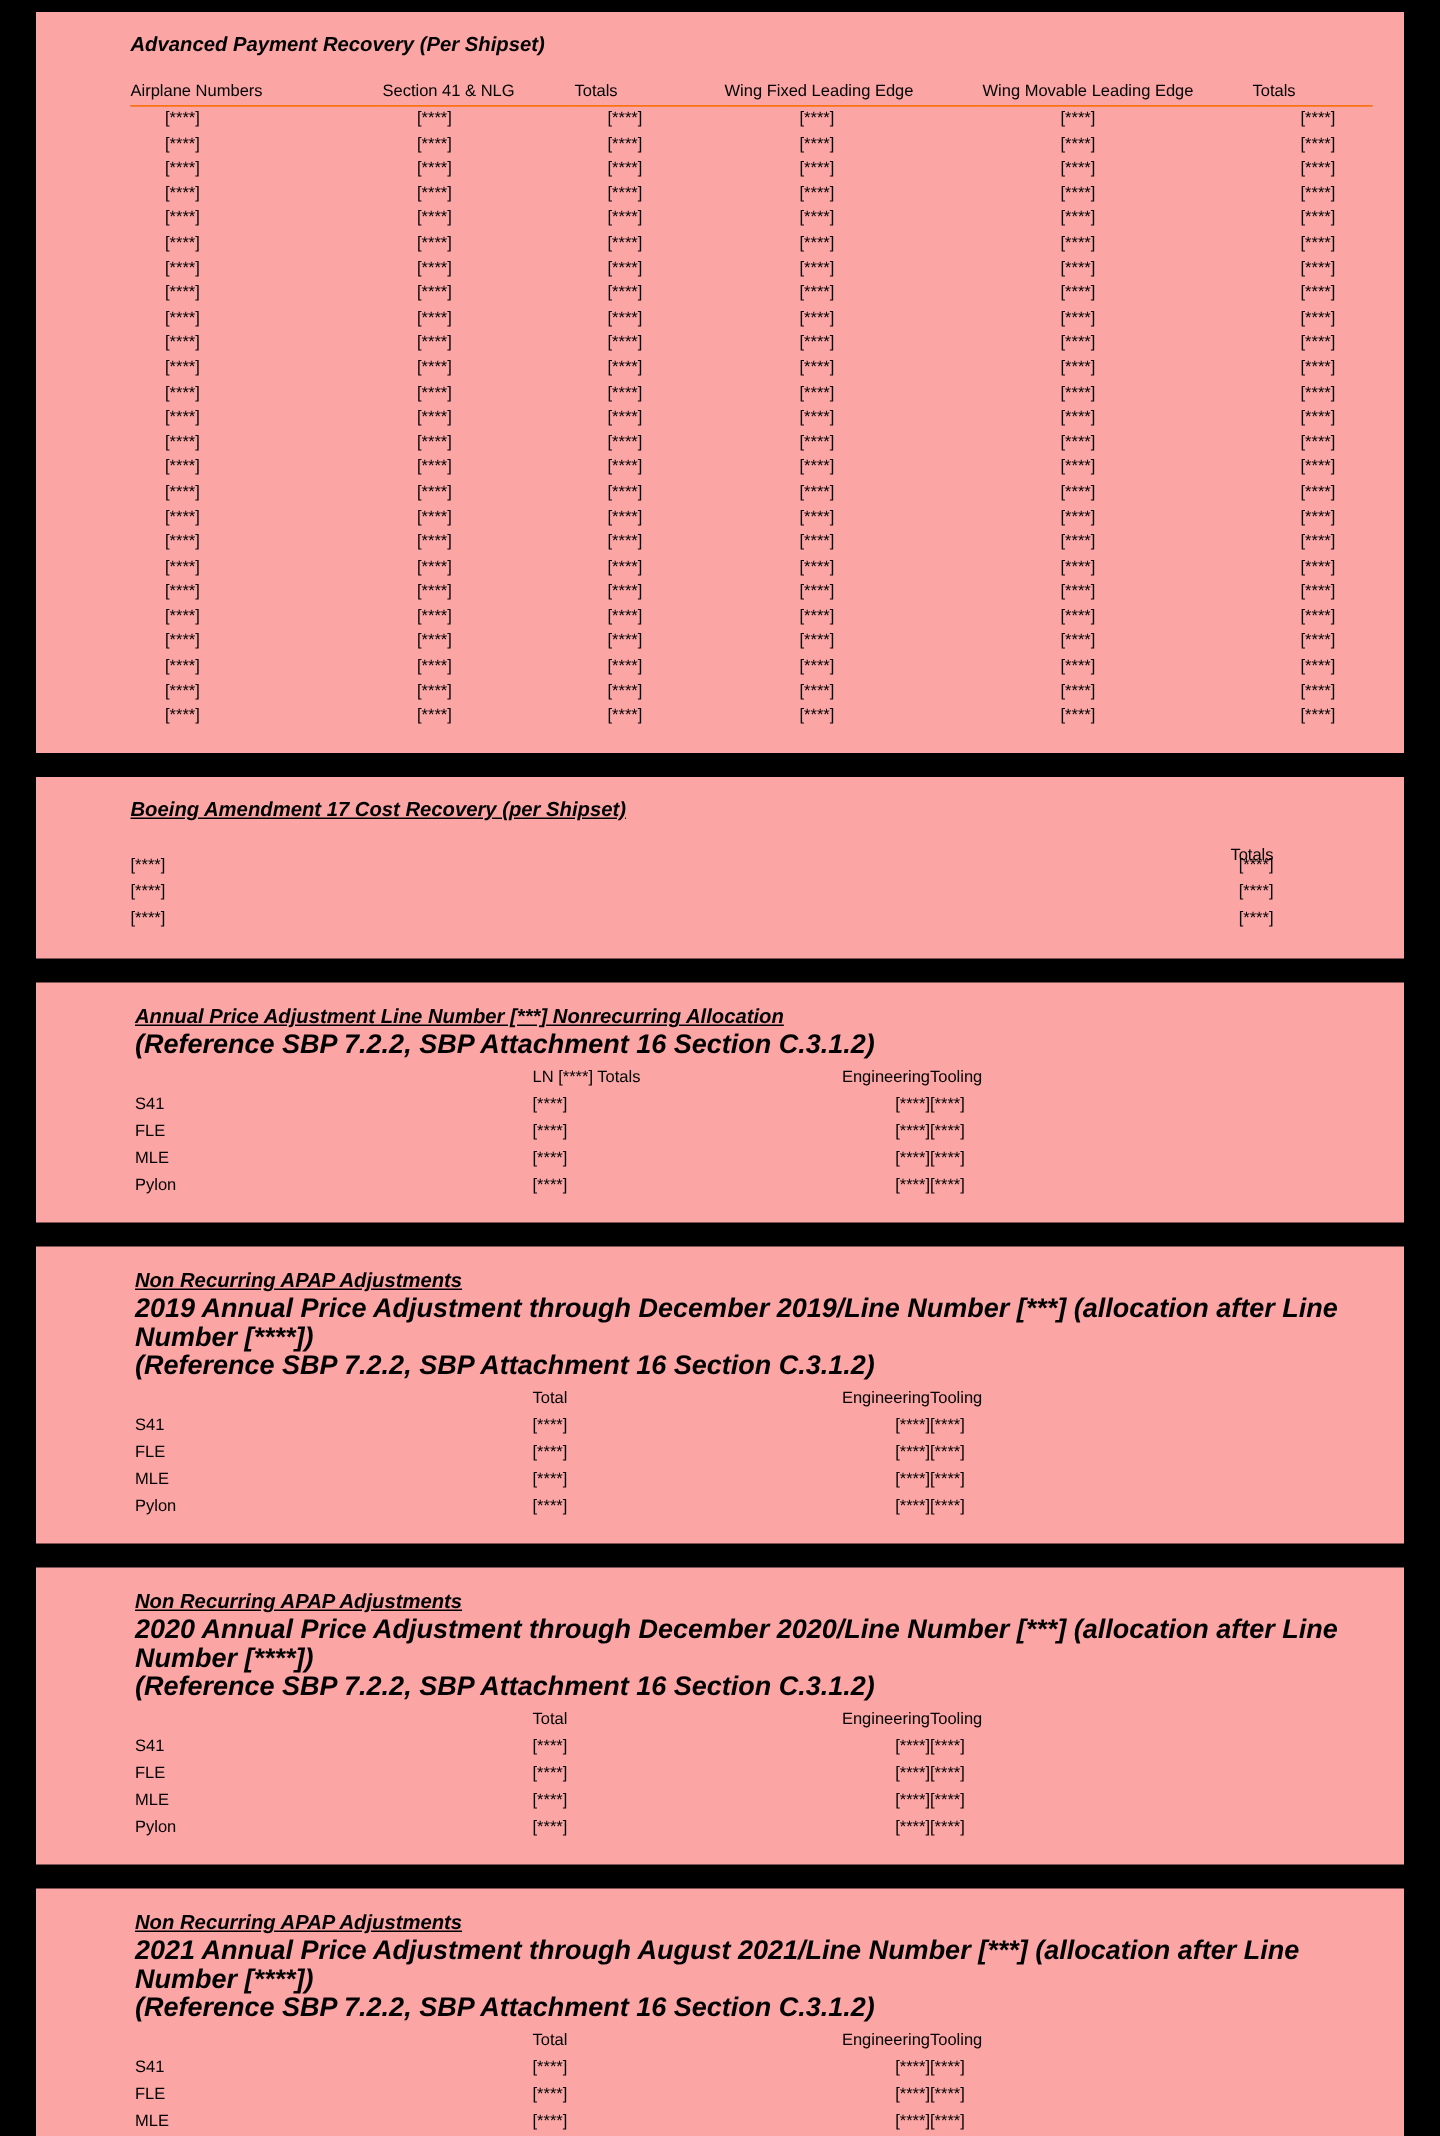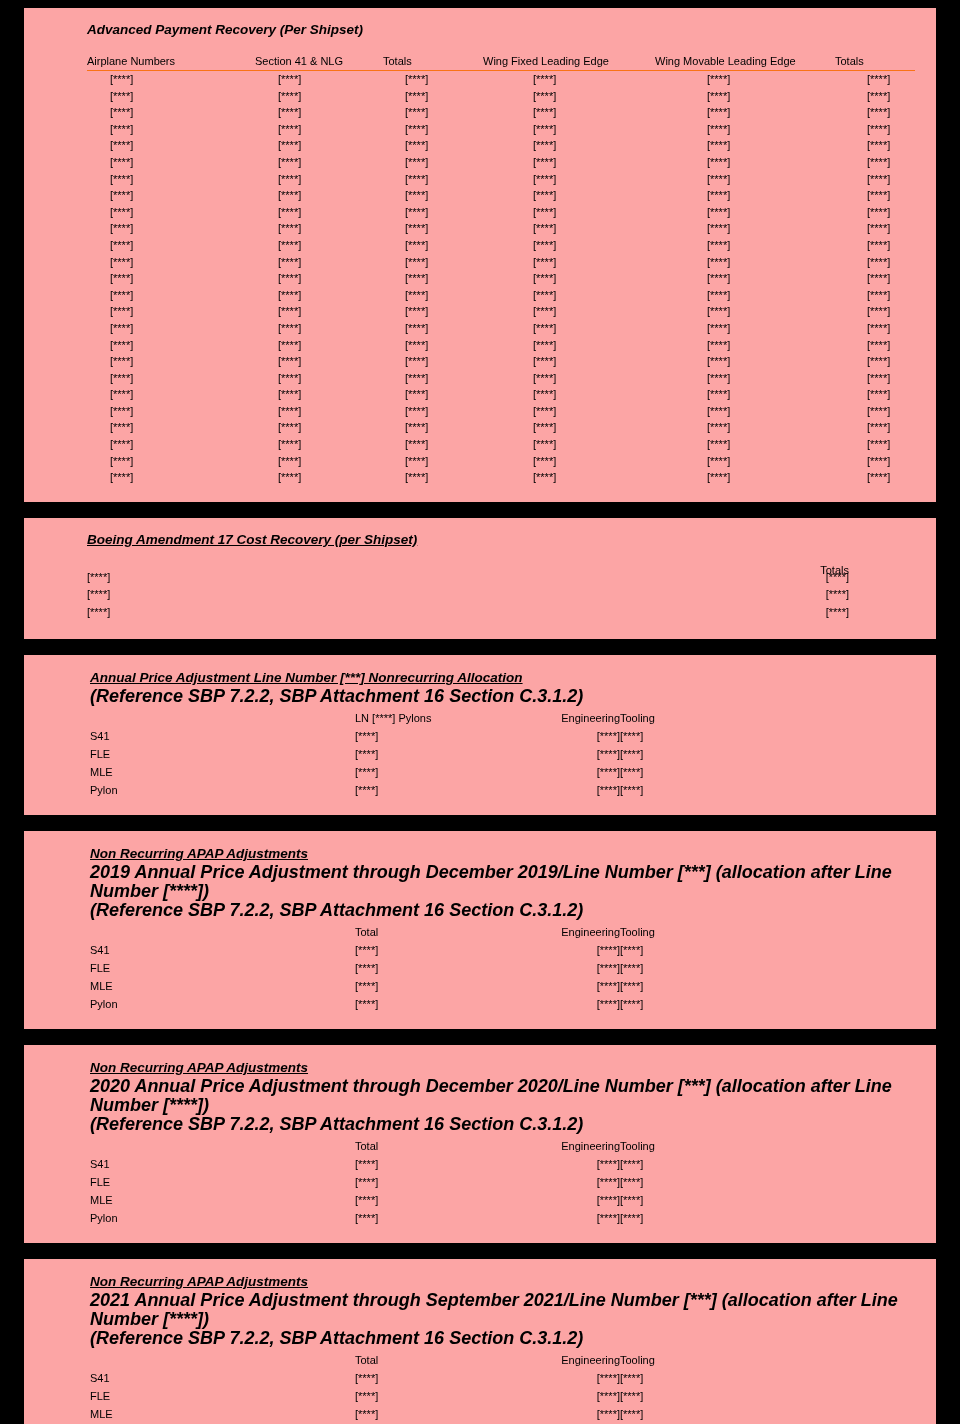--- a/index.html
+++ b/index.html
@@ -390,21 +390,21 @@
 
   <div class="gap"></div>
 
   <div class="panel seca">
     <div class="head">Annual Price Adjustment Line Number [***] Nonrecurring Allocation</div>
     <div class="sub">(Reference SBP 7.2.2, SBP Attachment 16 Section C.3.1.2)</div>
     <table class="alloc">
       <thead>
         <tr>
           <th class="lbl"></th>
-          <th class="c-total">LN [****] Pylons</th>
+          <th class="c-total">LN [****] Totals</th>
           <th class="c-eng">Engineering</th>
           <th class="c-tool">Tooling</th>
         </tr>
       </thead>
       <tbody id="apapln-body">
           <tr>
             <td class="lbl">S41</td>
             <td class="c-total">[****]</td>
             <td class="c-eng">[****]</td>
             <td class="c-tool">[****]</td>
@@ -516,21 +516,21 @@
             <td class="c-tool">[****]</td>
           </tr>
         </tbody>
     </table>
   </div>
 
   <div class="gap"></div>
 
   <div class="panel seca">
     <div class="head">Non Recurring APAP Adjustments</div>
-    <div class="sub">2021 Annual Price Adjustment through September 2021/Line Number [***] (allocation after Line Number [****])</div>
+    <div class="sub">2021 Annual Price Adjustment through August 2021/Line Number [***] (allocation after Line Number [****])</div>
     <div class="sub">(Reference SBP 7.2.2, SBP Attachment 16 Section C.3.1.2)</div>
     <table class="alloc">
       <thead>
         <tr>
           <th class="lbl"></th>
           <th class="c-total">Total</th>
           <th class="c-eng">Engineering</th>
           <th class="c-tool">Tooling</th>
         </tr>
       </thead>

